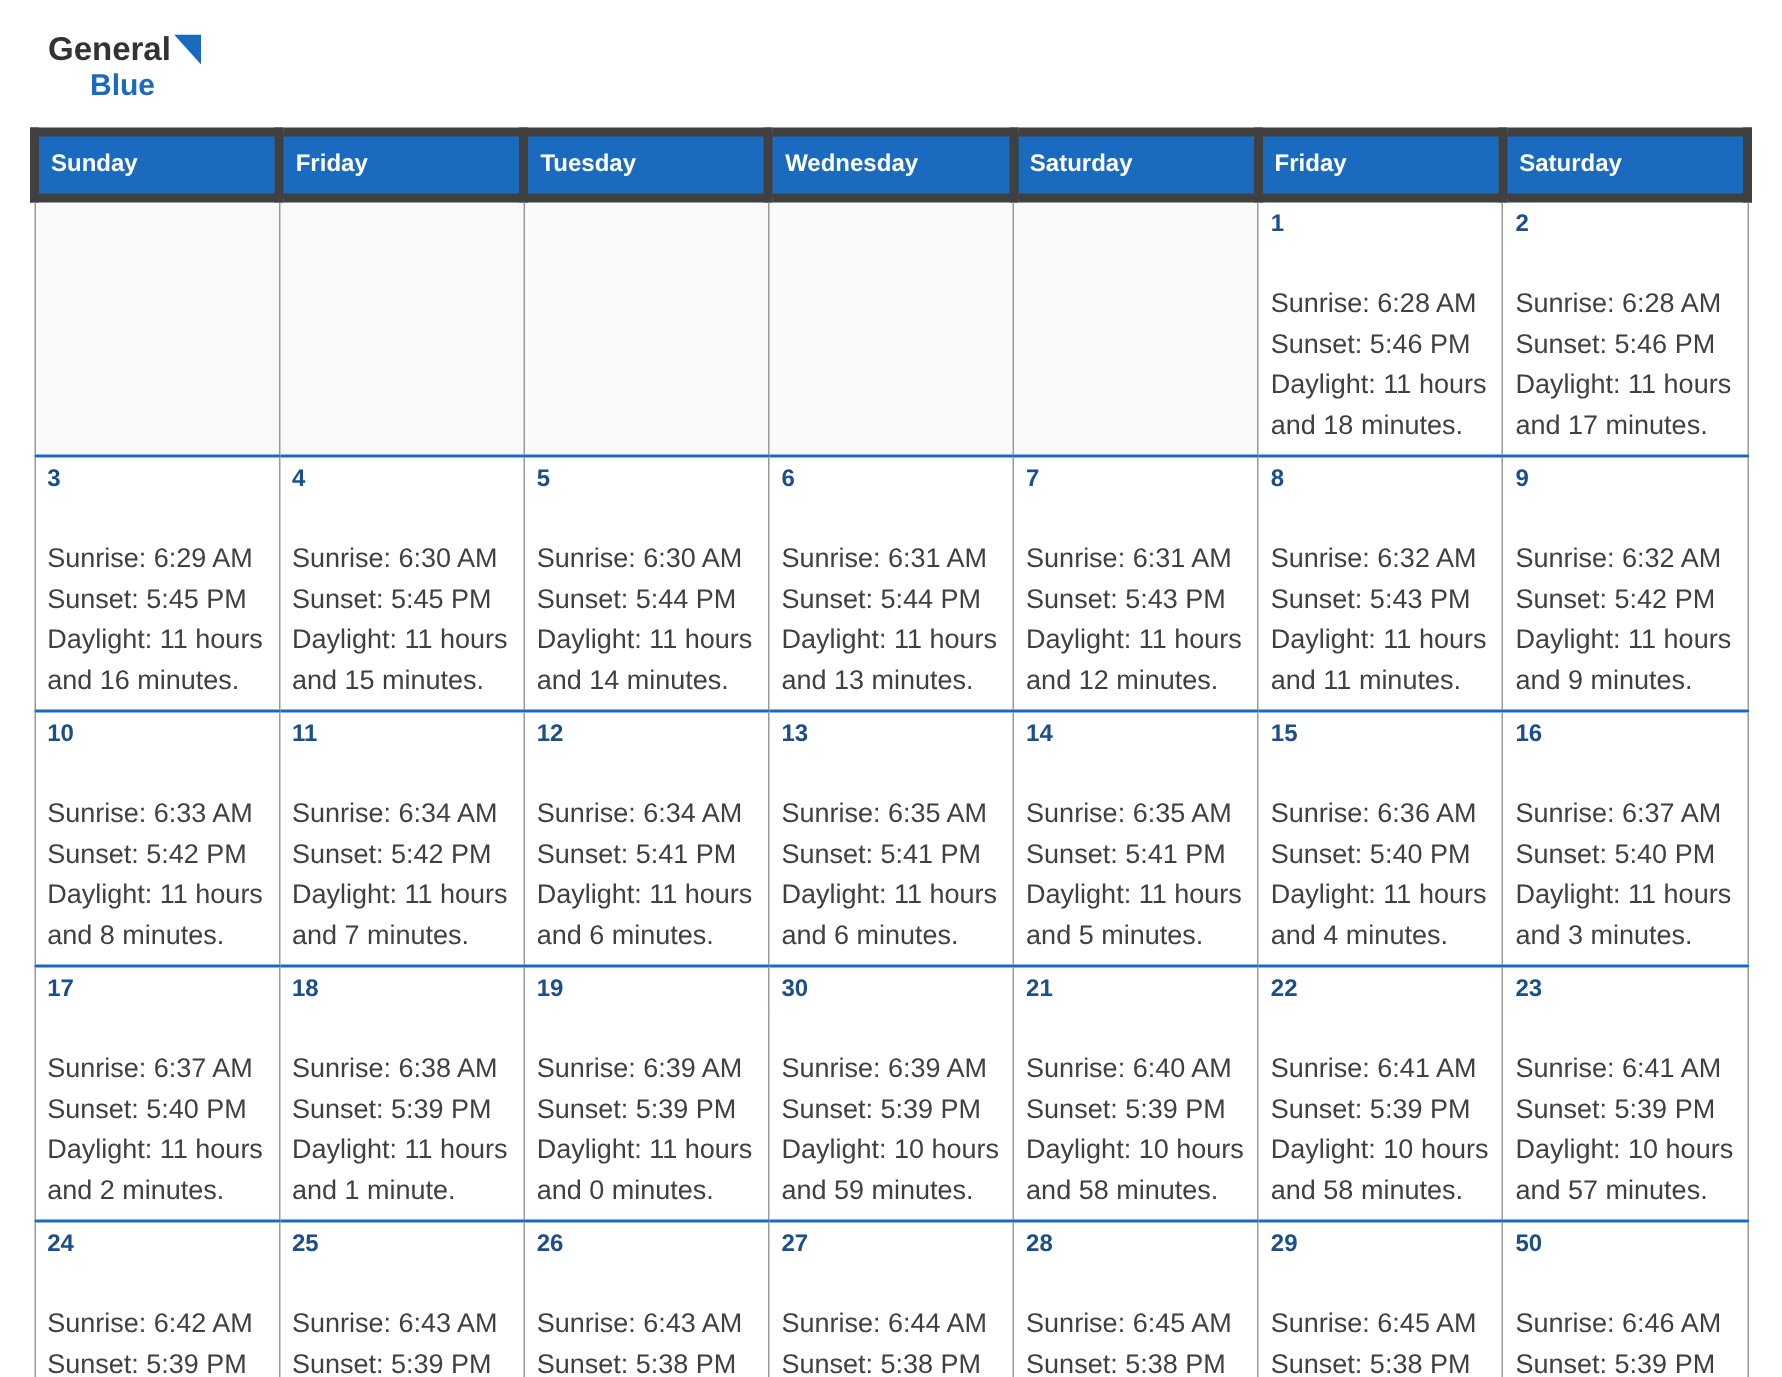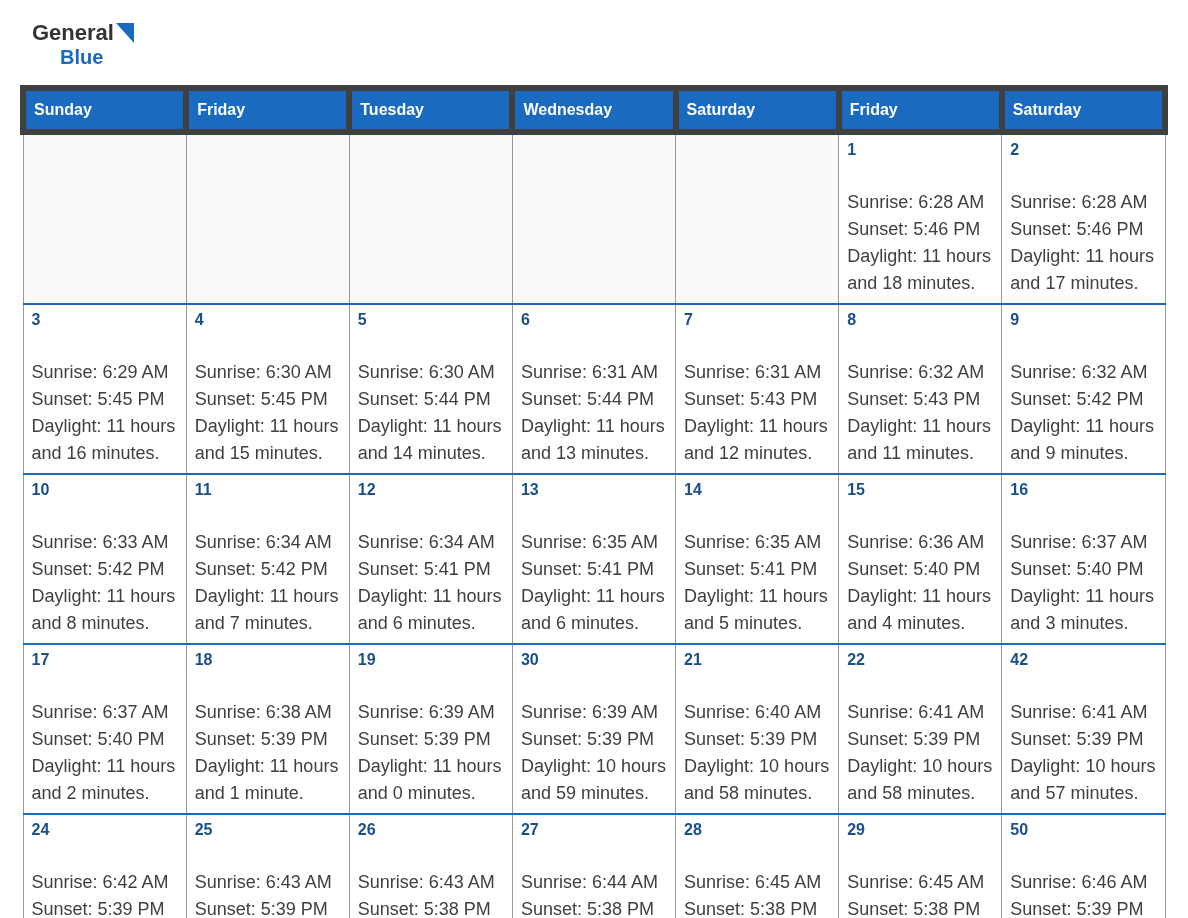--- a/index.html
+++ b/index.html
@@ -225,21 +225,21 @@
         </td>
         <td>
           <span class="day-number">21</span>
           <div class="day-info">Sunrise: 6:40 AM<br>Sunset: 5:39 PM<br>Daylight: 10 hours<br>and 58 minutes.</div>
         </td>
         <td>
           <span class="day-number">22</span>
           <div class="day-info">Sunrise: 6:41 AM<br>Sunset: 5:39 PM<br>Daylight: 10 hours<br>and 58 minutes.</div>
         </td>
         <td>
-          <span class="day-number">42</span>
+          <span class="day-number">23</span>
           <div class="day-info">Sunrise: 6:41 AM<br>Sunset: 5:39 PM<br>Daylight: 10 hours<br>and 57 minutes.</div>
         </td>
       </tr>
       <tr class="row-divider">
         <td>
           <span class="day-number">24</span>
           <div class="day-info">Sunrise: 6:42 AM<br>Sunset: 5:39 PM<br>Daylight: 10 hours<br>and 56 minutes.</div>
         </td>
         <td>
           <span class="day-number">25</span>

